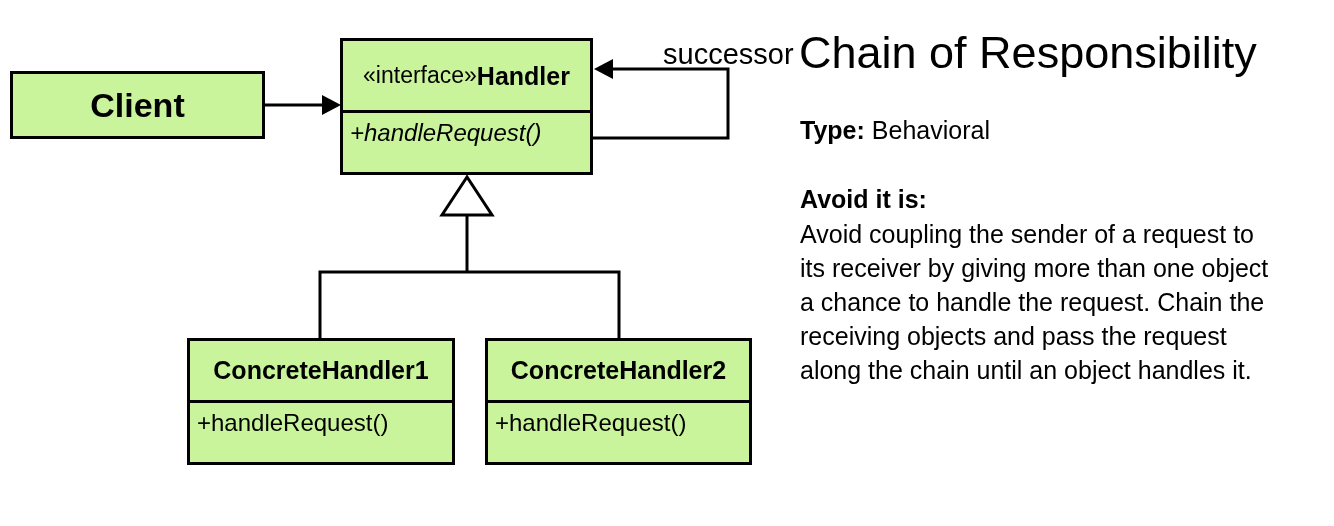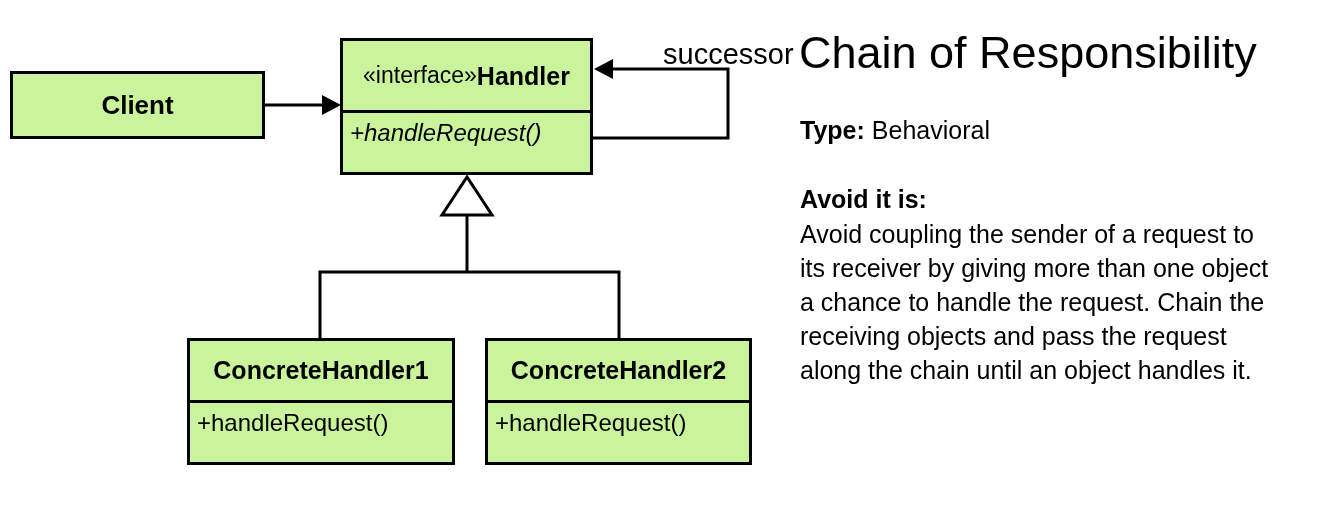--- a/index.html
+++ b/index.html
@@ -19,21 +19,21 @@
     width: 1334px; height: 526px;
   }
   .uml-box {
     position: absolute;
     background: var(--class-fill);
     border: 3px solid var(--line);
   }
   .client-box {
     left: 10px; top: 71px; width: 255px; height: 68px;
     display: flex; align-items: center; justify-content: center;
-    font-size: 26px; font-weight: bold;
+    font-size: 34px; font-weight: bold;
   }
   .handler-box { left: 340px; top: 38px; width: 253px; height: 137px; }
   .handler-box .title-compartment {
     height: 72px; border-bottom: 3px solid var(--line);
     display: flex; flex-direction: row; align-items: center; justify-content: center;
     line-height: 1.2;
   }
   .stereotype { font-size: 23px; }
   .class-name { font-size: 25px; font-weight: bold; }
   .method-compartment {

